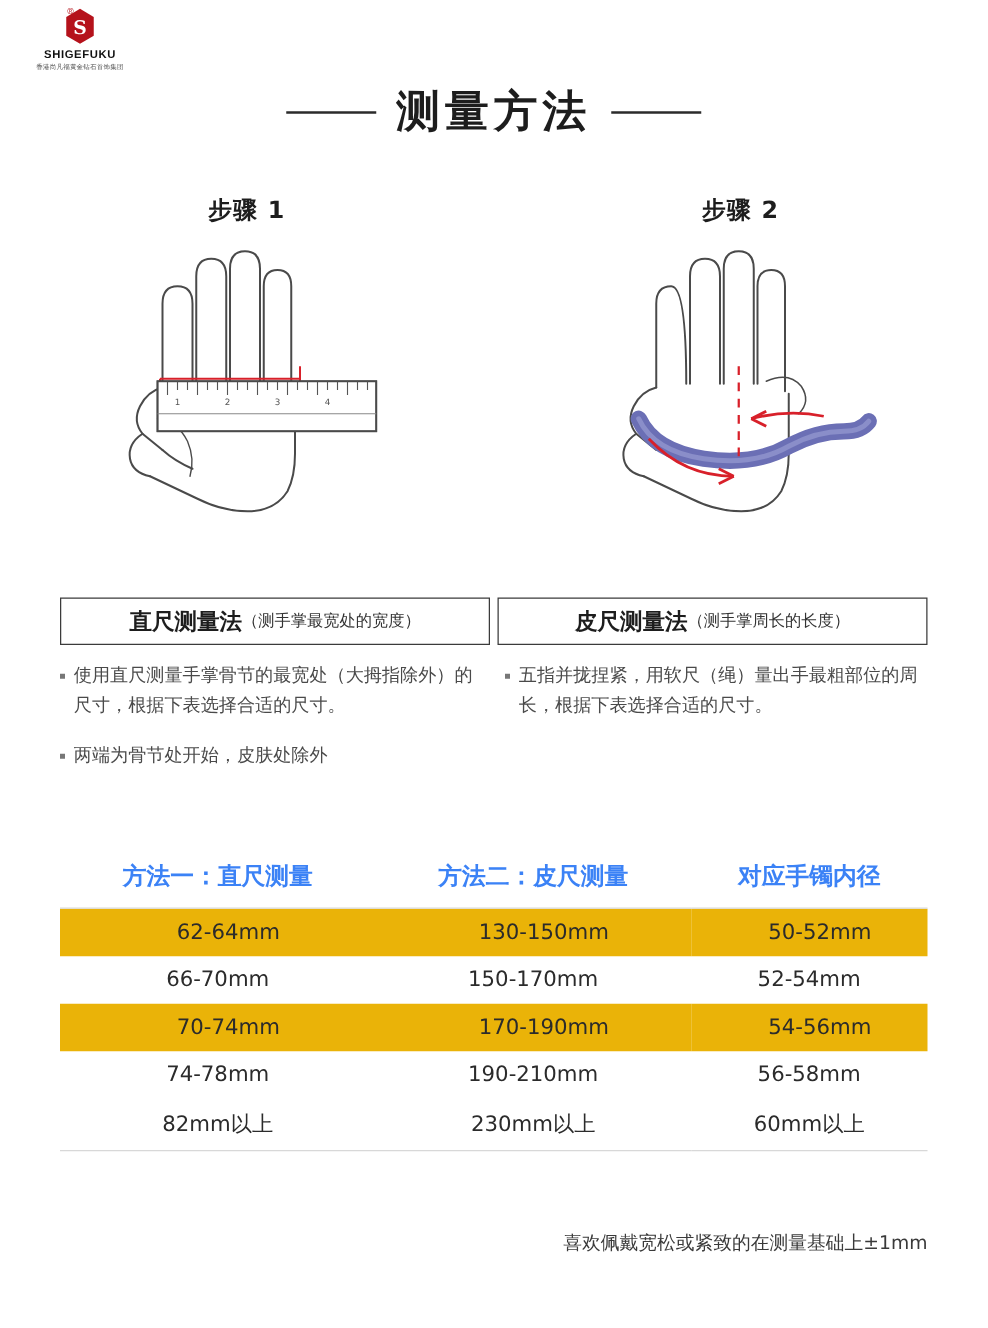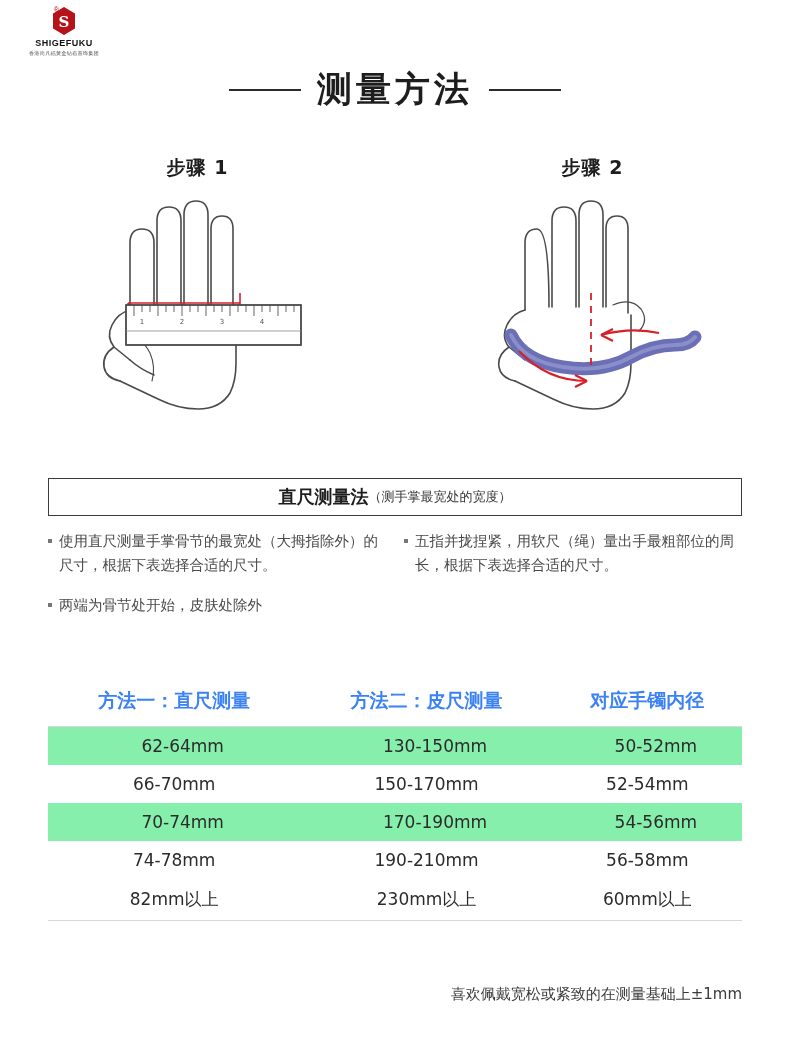--- a/index.html
+++ b/index.html
@@ -192,21 +192,21 @@
     font-family: "DejaVu Sans", sans-serif;
   }
   table.size-table td {
     font-size: 17px;
     color: #2b2b2b;
     text-align: center;
     padding: 9px 0;
     font-family: "DejaVu Sans", sans-serif;
   }
   table.size-table tbody tr.alt td {
-    background: #86efac;
+    background: #eab308;
     padding-left: 17px;
   }
   table.size-table tbody tr:last-child td {
     border-bottom: 1px solid #d8d8d8;
   }
   table.size-table thead tr th {
     border-bottom: 1px solid #d8d8d8;
   }
 
   
@@ -346,20 +346,24 @@
       </g>
     </svg>
   </div>
 </div>
 
 <div class="method-boxes">
   <div class="method-box">
     <span class="method-strong">直尺测量法</span>
     <span class="method-note">（测手掌最宽处的宽度）</span>
   </div>
+  <div class="method-box">
+    <span class="method-strong">皮尺测量法</span>
+    <span class="method-note">（测手掌周长的长度）</span>
+  </div>
 </div>
 
 <div class="bullets">
   <div class="bullets-col">
     <div class="bullet">
       <div class="bullet-dot"></div>
       <div class="bullet-text">使用直尺测量手掌骨节的最宽处（大拇指除外）的尺寸，根据下表选择合适的尺寸。</div>
     </div>
     <div class="bullet">
       <div class="bullet-dot"></div>

